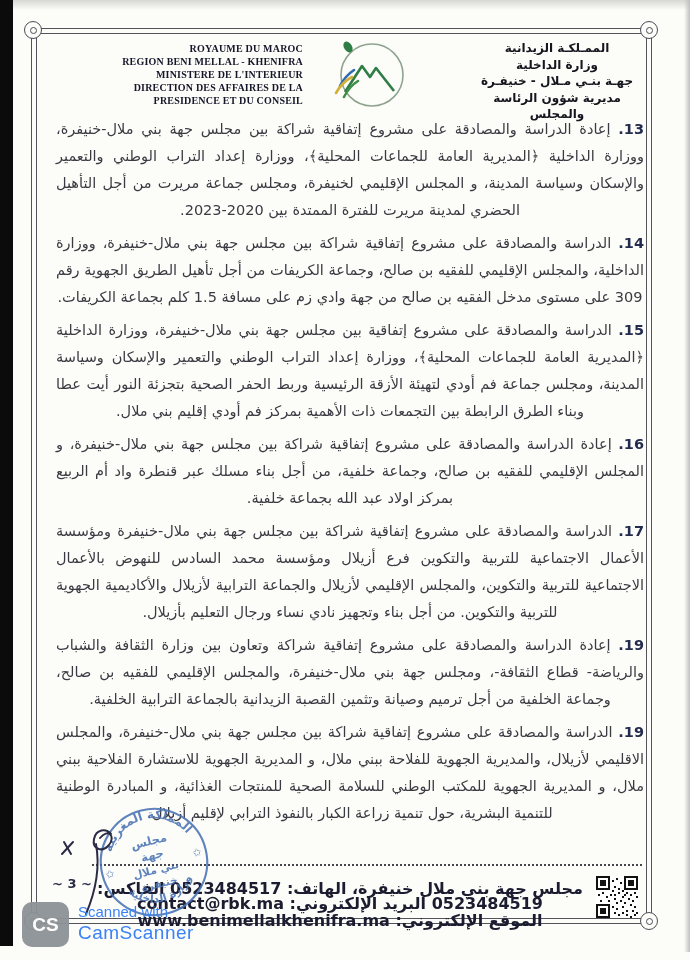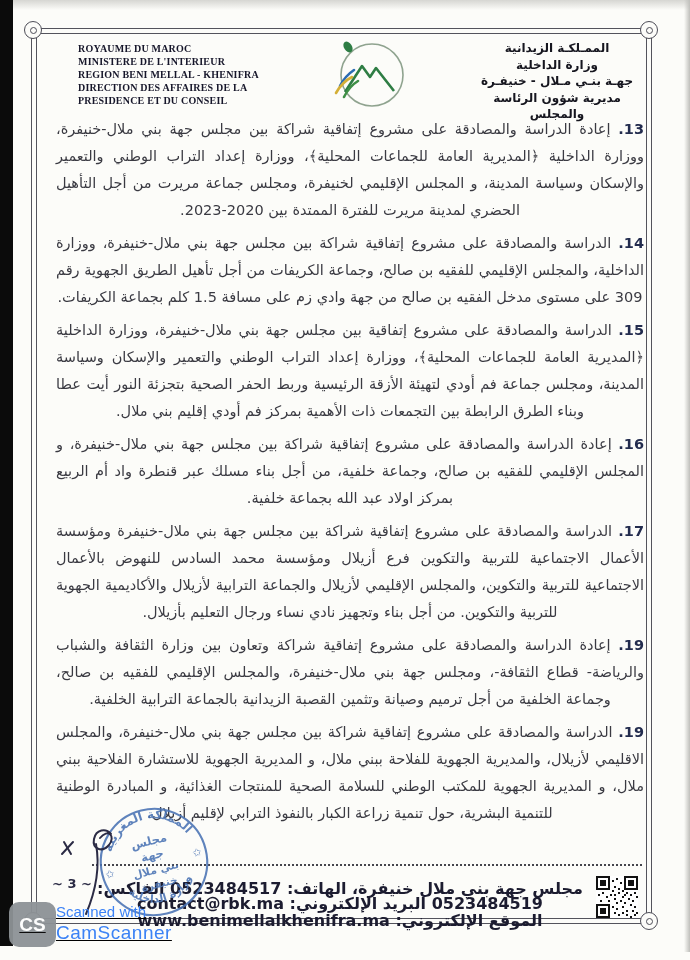--- a/index.html
+++ b/index.html
@@ -17,21 +17,21 @@
   .f-top{left:34px;top:28px;width:616px;}
   .f-bottom{left:34px;top:918px;width:616px;}
   .f-left{left:31px;top:32px;height:886px;}
   .f-right{left:646px;top:32px;height:886px;}
   .ring{position:absolute;width:16px;height:16px;border:1.6px solid #4d4d57;border-radius:50%;
         background:#fcfcf9;display:flex;align-items:center;justify-content:center;z-index:3;}
   .ring::after{content:"";width:5px;height:5px;border:1.4px solid #4d4d57;border-radius:50%;}
   .r-tl{left:24px;top:21px;} .r-tr{left:640px;top:21px;}
   .r-bl{left:24px;top:912px;} .r-br{left:640px;top:912px;}
   
-  .hdr-fr{position:absolute;left:78px;top:42px;width:225px;text-align:left;
+  .hdr-fr{position:absolute;left:78px;top:42px;width:225px;text-align:right;
           font-family:"Liberation Serif",serif;font-weight:bold;font-size:10px;line-height:13px;
           color:#16162a;letter-spacing:.2px;z-index:3;}
   .logo{position:absolute;left:318px;top:36px;width:96px;height:74px;z-index:3;}
   .hdr-ar{position:absolute;left:468px;top:40px;width:178px;text-align:center;direction:rtl;
           font-weight:bold;font-size:12px;line-height:16.5px;color:#16161f;z-index:3;}
   .hdr-ar .u{text-underline-offset:2px;}
   
   .items{position:absolute;left:56px;top:116px;width:588px;direction:rtl;z-index:3;}
   .item{margin:0 0 6px 0;font-size:14.5px;line-height:27px;color:#3a3a42;
         text-align:justify;text-align-last:center;}
@@ -40,21 +40,21 @@
   .dotline{position:absolute;left:92px;top:864px;width:550px;border-top:2px dotted #45454d;z-index:2;}
   .stamp{position:absolute;left:96px;top:804px;width:116px;height:116px;transform:rotate(-14deg);
          opacity:.88;z-index:5;}
   .sig{position:absolute;left:56px;top:826px;width:72px;height:92px;z-index:6;}
   .pagenum{position:absolute;left:52px;top:876px;font-weight:bold;font-size:13px;color:#2b2b45;z-index:6;}
   .contact{position:absolute;left:70px;top:881px;width:540px;text-align:center;direction:rtl;
            font-weight:bold;font-size:16px;line-height:15px;color:#1c1c30;z-index:3;}
   .contact .l2{margin-top:2px;}
   .qr{position:absolute;left:596px;top:876px;width:42px;height:42px;background:#fff;z-index:4;}
   
-  .cs-wrap{position:absolute;left:9px;top:902px;display:flex;align-items:flex-start;z-index:10;text-decoration:underline;}
+  .cs-wrap{position:absolute;left:22px;top:902px;display:flex;align-items:flex-start;gap:9px;z-index:10;}
   .cs-logo{width:47px;height:45px;border-radius:10px;background:#8d9296;color:#ffffff;
            display:flex;align-items:center;justify-content:center;
            font-family:"Liberation Sans",sans-serif;font-weight:bold;font-size:19px;opacity:.95;}
   .cs-text{color:#3b82f6;font-family:"Liberation Sans",sans-serif;}
   .cs-line1{font-size:15px;line-height:19px;}
   .cs-line2{font-size:19px;line-height:24px;letter-spacing:.5px;}
   .stamp text{font-family:"DejaVu Sans",sans-serif;font-weight:bold;fill:#4a73b4;}
 </style>
 </head>
 <body>
@@ -69,22 +69,22 @@
   <div class="hline f-bottom"></div>
   <div class="vline f-left"></div>
   <div class="vline f-right"></div>
   <div class="ring r-tl"></div>
   <div class="ring r-tr"></div>
   <div class="ring r-bl"></div>
   <div class="ring r-br"></div>
 
   <div class="hdr-fr">
     <div>ROYAUME DU MAROC</div>
+    <div>REGION BENI MELLAL - KHENIFRA</div>
     <div>MINISTERE DE L'INTERIEUR</div>
-    <div>REGION BENI MELLAL - KHENIFRA</div>
     <div>DIRECTION DES AFFAIRES DE LA</div>
     <div>PRESIDENCE ET DU CONSEIL</div>
   </div>
 
   <svg class="logo" viewBox="0 0 96 74">
     <circle cx="54" cy="39" r="31" fill="none" stroke="#8fa38f" stroke-width="1.6"></circle>
     <path d="M27,56 L44,30 L52,41 L58,32 L76,55" fill="none" stroke="#2e7d44" stroke-width="2.6" stroke-linejoin="round"></path>
     <path d="M22,50 C26,42 30,38 36,34" fill="none" stroke="#2b6cb3" stroke-width="2.6" stroke-linecap="round"></path>
     <path d="M18,57 C23,48 28,44 34,41" fill="none" stroke="#d4af37" stroke-width="2.6" stroke-linecap="round"></path>
     <path d="M26,61 C30,53 35,48 40,45" fill="none" stroke="#3f8f46" stroke-width="2.6" stroke-linecap="round"></path>

